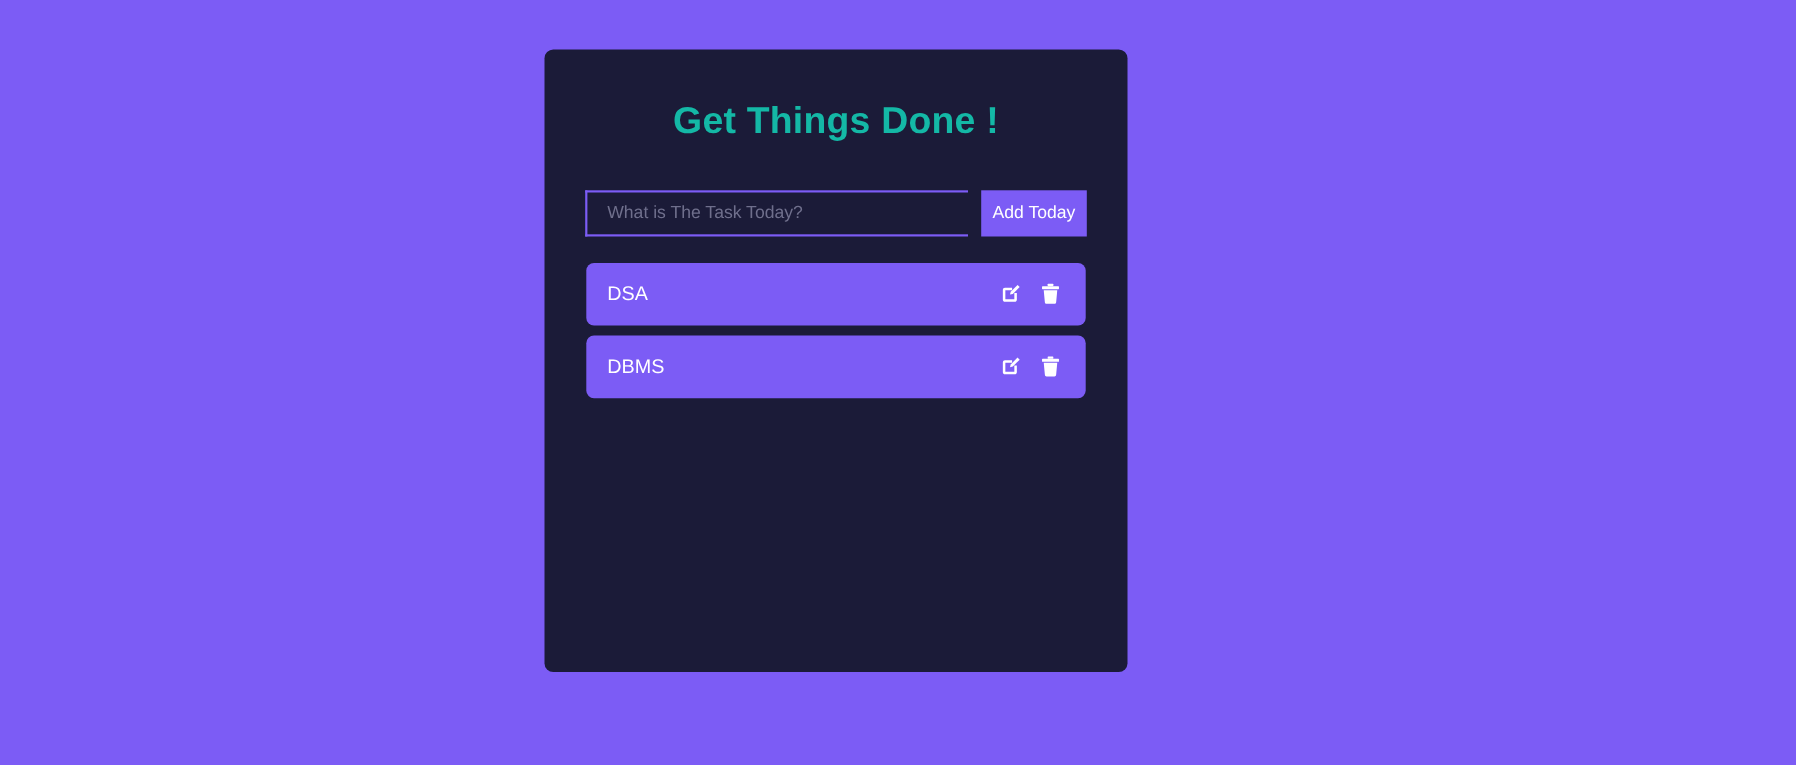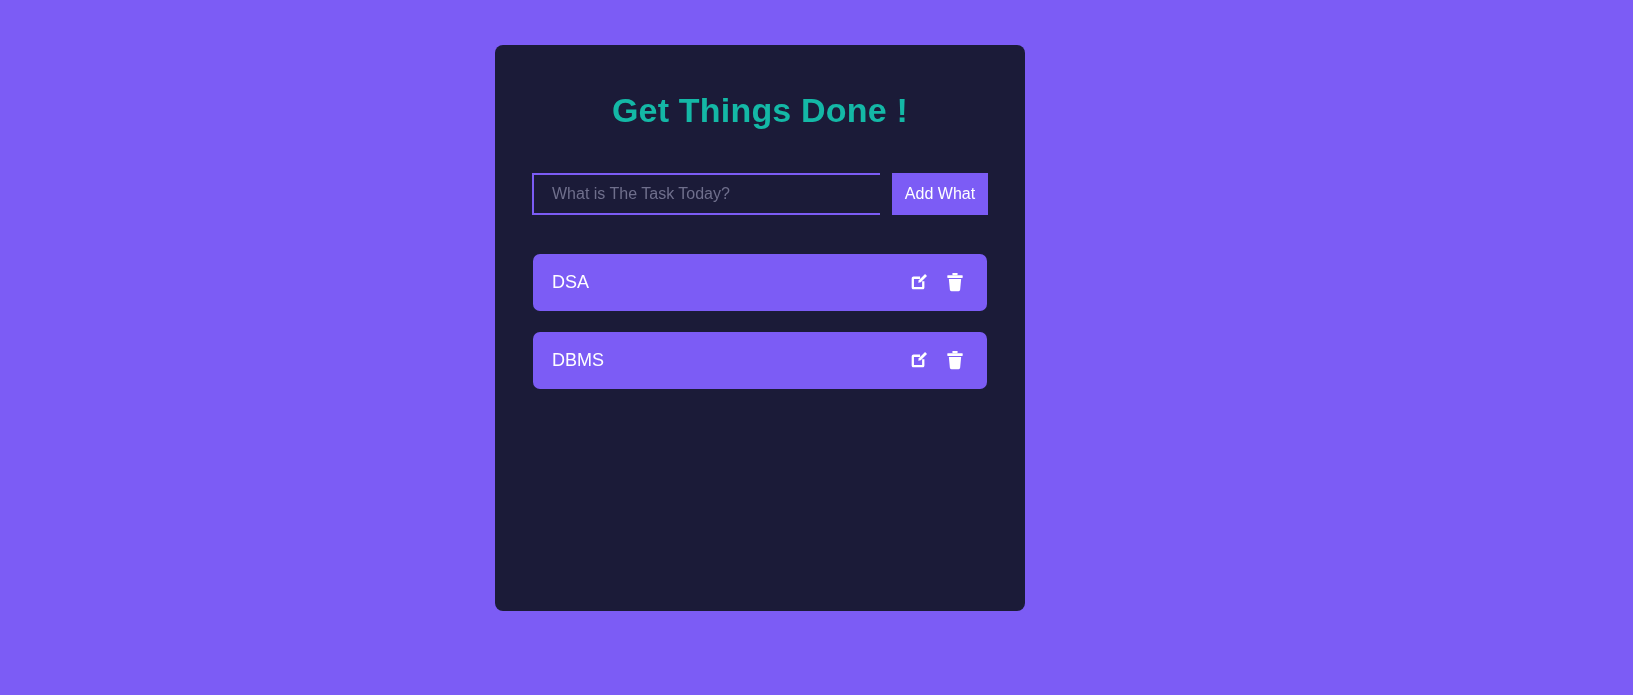--- a/index.html
+++ b/index.html
@@ -88,25 +88,25 @@
     font-family: "Liberation Sans", sans-serif;
     cursor: pointer;
     border-radius: 0;
     line-height: 42px;
     text-align: center;
     padding: 0;
   }
 
   .task-list {
     list-style: none;
-    margin: 39px auto 0 auto;
+    margin: 24px auto 0 auto;
     width: 454px;
     display: flex;
     flex-direction: column;
-    gap: 21px;
+    gap: 9px;
   }
 
   .task-row {
     background: #7c5cf5;
     border-radius: 7px;
     height: 57px;
     display: flex;
     align-items: center;
     justify-content: space-between;
     padding: 0 20px 0 19px;
@@ -149,21 +149,21 @@
 <body>
 
 <div id="app-root">
 
   <section class="todo-panel">
 
     <h1 class="panel-title">Get Things Done !</h1>
 
     <div class="input-row">
       <input class="task-input" type="text" placeholder="What is The Task Today?" style="">
-      <button class="add-task-button">Add What</button>
+      <button class="add-task-button">Add Today</button>
     </div>
 
     <ul class="task-list">
 
       <li class="task-row">
         <span class="task-label">DSA</span>
         <span class="task-actions">
           <button class="icon-button">
             <span>
               <svg width="22" height="22" viewBox="0 0 24 24" fill="none">

